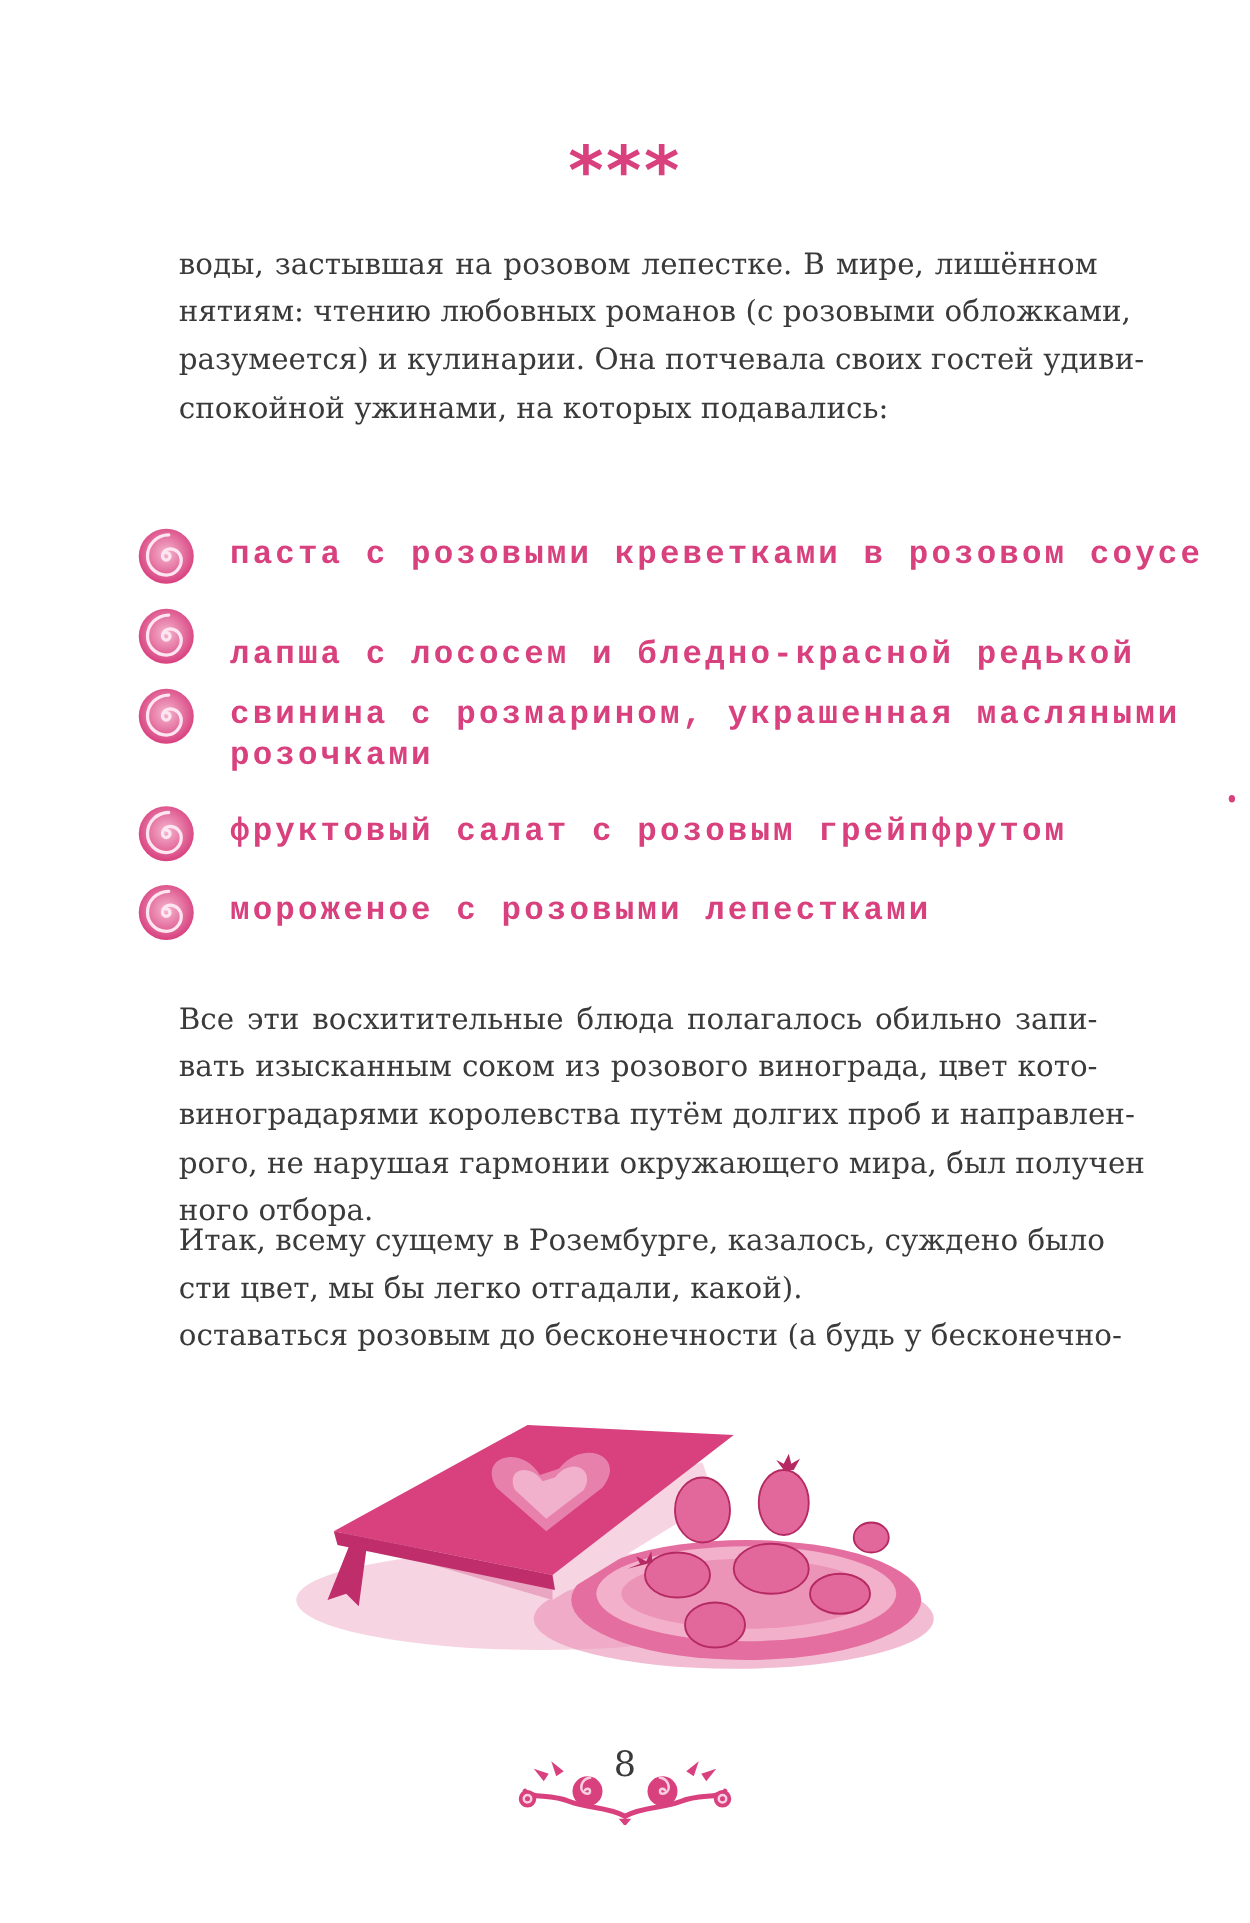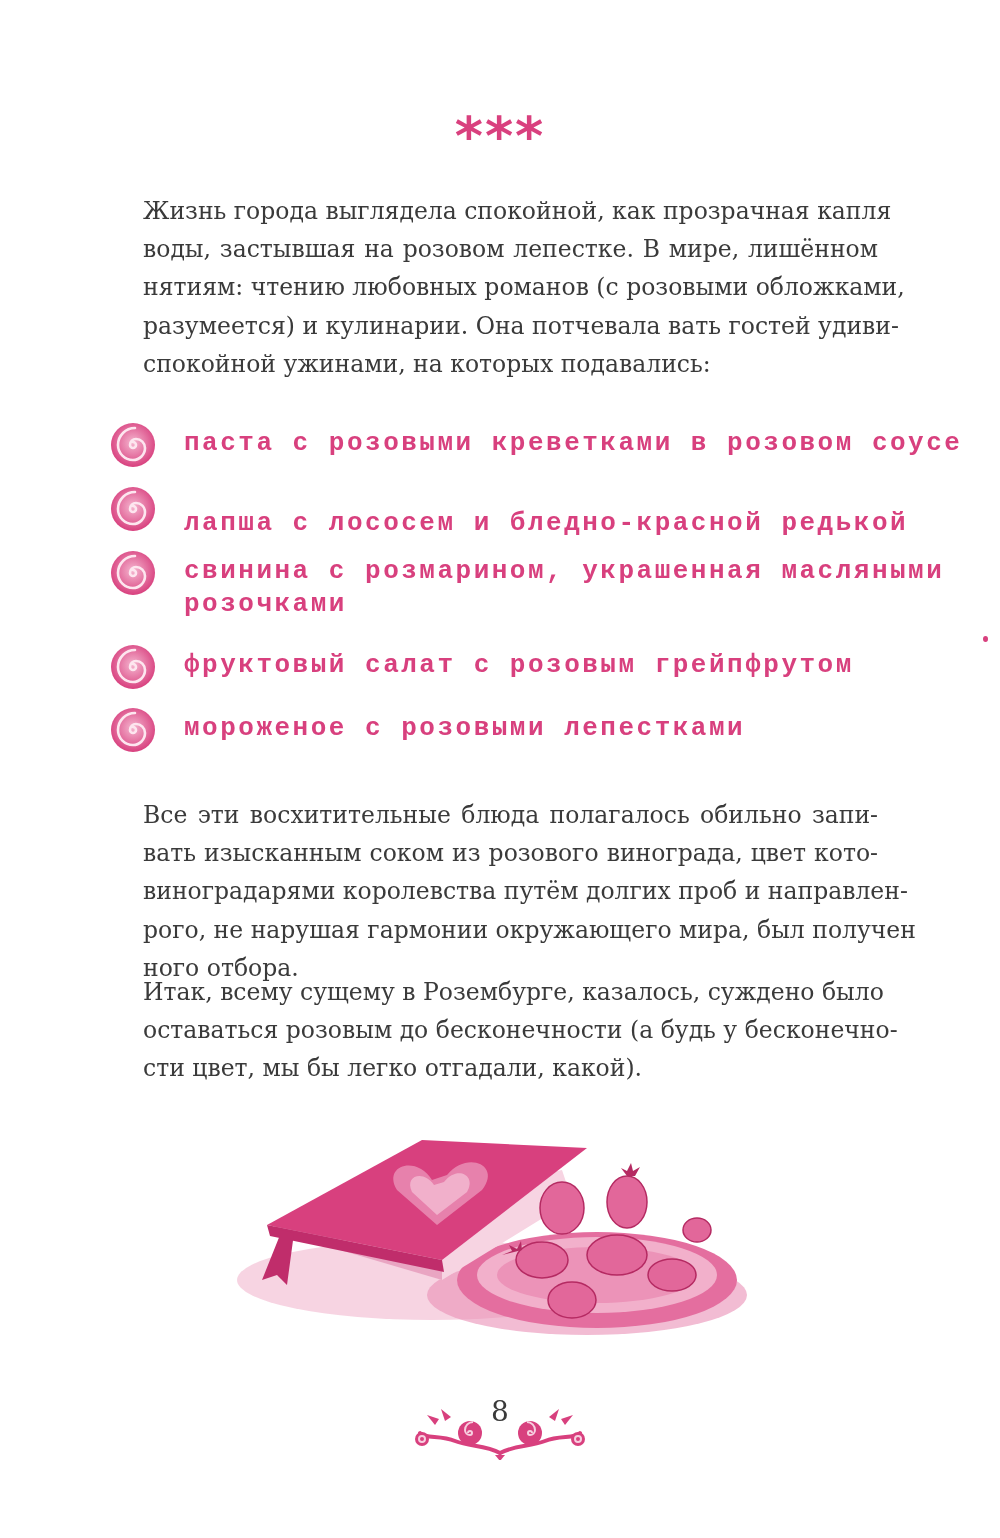--- a/index.html
+++ b/index.html
@@ -29,24 +29,23 @@
   .dot { position: absolute; left: 983px; top: 636px; width: 5px; height: 6px; border-radius: 50%; background: #d8407e; }
 </style>
 </head>
 <body>
 
 <div class="page">
 
   <div class="stars">***</div>
 
   <div class="para" style="top:192px;">
-    <span class="line" style="padding-left:0;text-indent:0;">Жизнь города выглядела спокойной, как прозрачная капля</span>
     <span class="line">воды, застывшая на розовом лепестке. В мире, лишённом</span>
     <span class="line">нятиям: чтению любовных романов (с розовыми обложками,</span>
-    <span class="line">разумеется) и кулинарии. Она потчевала вать гостей удиви-</span>
+    <span class="line">разумеется) и кулинарии. Она потчевала своих гостей удиви-</span>
     <span class="line last">спокойной ужинами, на которых подавались:</span>
   </div>
 
   <div class="menu">
     <div class="menu-item" style="top:0px;">
       <svg class="bullet" viewBox="0 0 50 50">
         <defs>
             <radialGradient id="g1" cx="50%" cy="45%" r="55%">
               <stop offset="0" stop-color="#f5b6d0"></stop>
               <stop offset="1" stop-color="#d8407e"></stop>
@@ -115,22 +114,22 @@
   <div class="para" style="top:796px;">
     <span class="line">Все эти восхитительные блюда полагалось обильно запи-</span>
     <span class="line">вать изысканным соком из розового винограда, цвет кото-</span>
     <span class="line">виноградарями королевства путём долгих проб и направлен-</span>
     <span class="line">рого, не нарушая гармонии окружающего мира, был получен</span>
     <span class="line last">ного отбора.</span>
   </div>
 
   <div class="para" style="top:973px;">
     <span class="line">Итак, всему сущему в Розембурге, казалось, суждено было</span>
+    <span class="line last">сти цвет, мы бы легко отгадали, какой).</span>
     <span class="line">оставаться розовым до бесконечности (а будь у бесконечно-</span>
-    <span class="line last">сти цвет, мы бы легко отгадали, какой).</span>
   </div>
 
   <svg class="illustration" viewBox="0 0 520 210">
 
     <ellipse cx="200" cy="150" rx="195" ry="40" fill="#f3c2d6" opacity="0.7"></ellipse>
     <ellipse cx="355" cy="165" rx="160" ry="40" fill="#e990b6" opacity="0.6"></ellipse>
 
     <ellipse cx="365" cy="150" rx="140" ry="48" fill="#e46e9f"></ellipse>
     <ellipse cx="365" cy="145" rx="120" ry="38" fill="#f2b0cb"></ellipse>
     <ellipse cx="365" cy="145" rx="100" ry="28" fill="#ec93b8"></ellipse>

